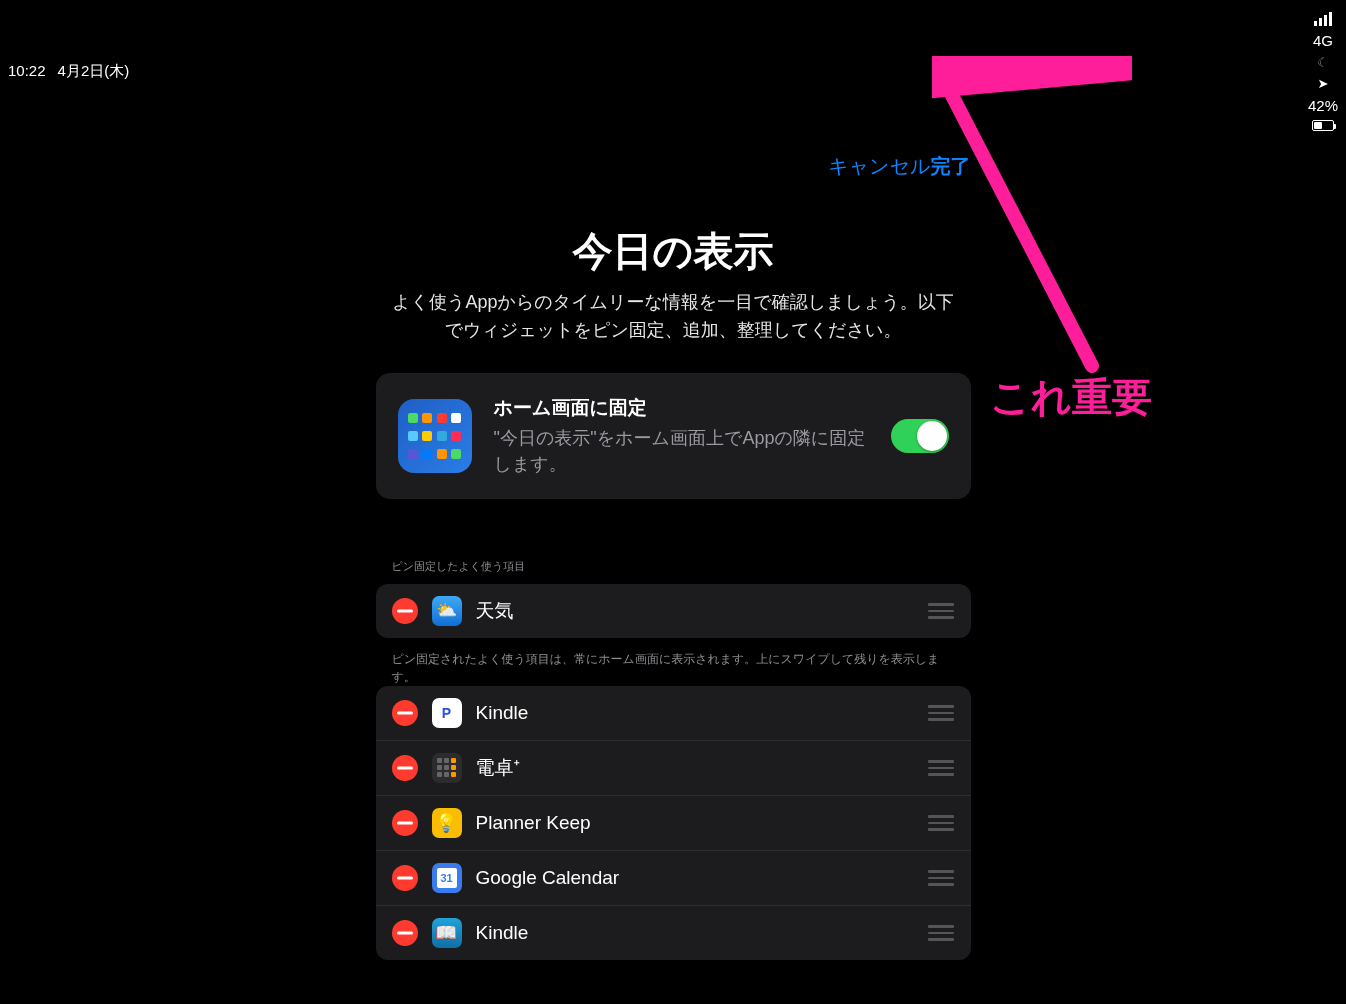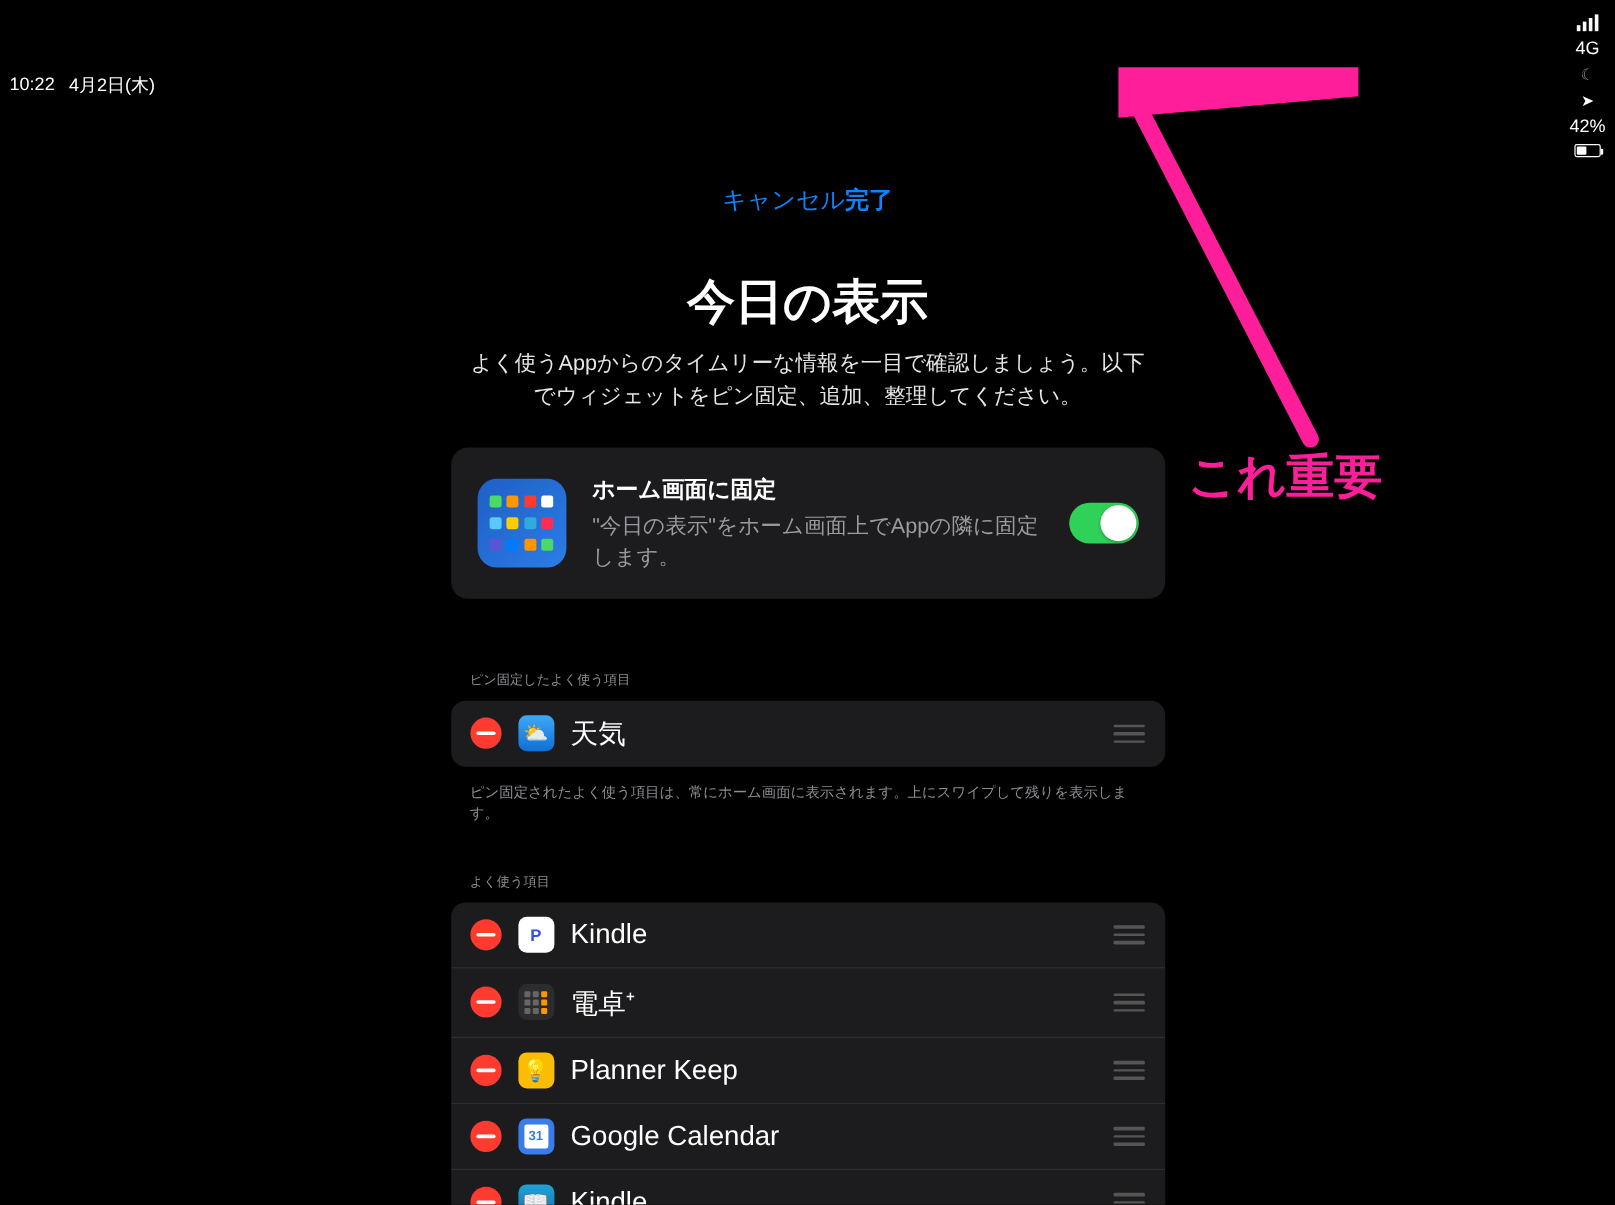--- a/index.html
+++ b/index.html
@@ -15,21 +15,21 @@
     .signal-bars span:nth-child(2){height:8px;}
     .signal-bars span:nth-child(3){height:11px;}
     .signal-bars span:nth-child(4){height:14px;}
     .moon { color:#888; font-size:13px; }
     .loc { font-size:13px; }
     .batt-box { width:22px; height:11px; border:1px solid #fff; border-radius:2px; position:relative; display:inline-block; }
     .batt-box::after { content:""; position:absolute; right:-3px; top:3px; width:2px; height:5px; background:#fff; border-radius:0 1px 1px 0; }
     .batt-fill { position:absolute; left:1px; top:1px; bottom:1px; width:40%; background:#fff; border-radius:1px; }
 
     
-    .nav-bar { display:flex; justify-content:center; padding:10px 0; width:595px; margin:0 auto; }
+    .nav-bar { display:flex; justify-content:flex-end; padding:10px 0; width:595px; margin:0 auto; }
     .nav-btn { color:#0a84ff; font-size:20px; cursor:pointer; }
     .nav-btn.done { font-weight:600; }
 
     .content { width:595px; margin:0 auto; }
 
     .page-title { font-size:40px; font-weight:700; text-align:center; margin-top:34px; }
     .page-desc { font-size:18px; line-height:1.55; text-align:center; color:#e6e6e8; margin:10px auto 0; max-width:570px; }
 
     
     .pin-card { background:#1c1c1e; border-radius:14px; margin-top:28px; padding:22px 22px; display:flex; align-items:center; gap:22px; }
@@ -57,21 +57,21 @@
     .sect-header { color:#8e8e93; font-size:11px; margin-top:60px; margin-bottom:10px; padding-left:16px; }
     .sect-header.favs { margin-top:40px; }
     .sect-footer { color:#8e8e93; font-size:12px; line-height:1.5; padding:12px 16px 0; }
 
     .list { background:#1c1c1e; border-radius:12px; overflow:hidden; }
     .row { display:flex; align-items:center; padding:12px 16px; gap:14px; position:relative; }
     .row + .row { border-top:0.5px solid #2d2d30; }
     .remove-btn { width:26px; height:26px; background:#ff3b30; border-radius:50%; position:relative; cursor:pointer; flex-shrink:0; }
     .remove-btn::before { content:""; position:absolute; left:5px; right:5px; top:50%; height:3px; background:#fff; transform:translateY(-50%); border-radius:2px; }
     .app-icon { width:30px; height:30px; border-radius:7px; flex-shrink:0; display:flex; align-items:center; justify-content:center; font-size:17px; }
-    .app-label { font-size:23px; flex:1; }
+    .app-label { font-size:19px; flex:1; }
     .grip { width:28px; cursor:grab; display:flex; flex-direction:column; gap:4px; align-items:center; }
     .grip span { display:block; width:26px; height:2.5px; background:#555; border-radius:1px; }
 
     .ic-weather { background:linear-gradient(#3fa9f5,#0f6fd6); }
     .ic-planner { background:#fff; color:#2c4fe6; font-weight:700; font-size:14px; }
     .ic-calc    { background:#2c2c2e; }
     .ic-calc-grid { display:grid; grid-template-columns:repeat(3,5px); grid-template-rows:repeat(3,5px); gap:2px; }
     .ic-calc-grid i { background:#666; border-radius:1px; }
     .ic-calc-grid i.o { background:#ff9500; }
     .ic-keep    { background:#fbbc04; color:#fff; font-size:18px; }
@@ -156,21 +156,20 @@
       <div class="app-label">天気</div>
       <div class="grip">
           <span></span>
           <span></span>
           <span></span>
         </div>
     </div>
   </div>
   <div class="sect-footer">ピン固定されたよく使う項目は、常にホーム画面に表示されます。上にスワイプして残りを表示します。</div>
 
-  <div class="sect-header favs">よく使う項目</div>
   <div class="list">
 
     <div class="row">
       <div class="remove-btn"></div>
       <div class="app-icon ic-planner">P</div>
       <div class="app-label">Kindle</div>
       <div class="grip">
           <span></span>
           <span></span>
           <span></span>

